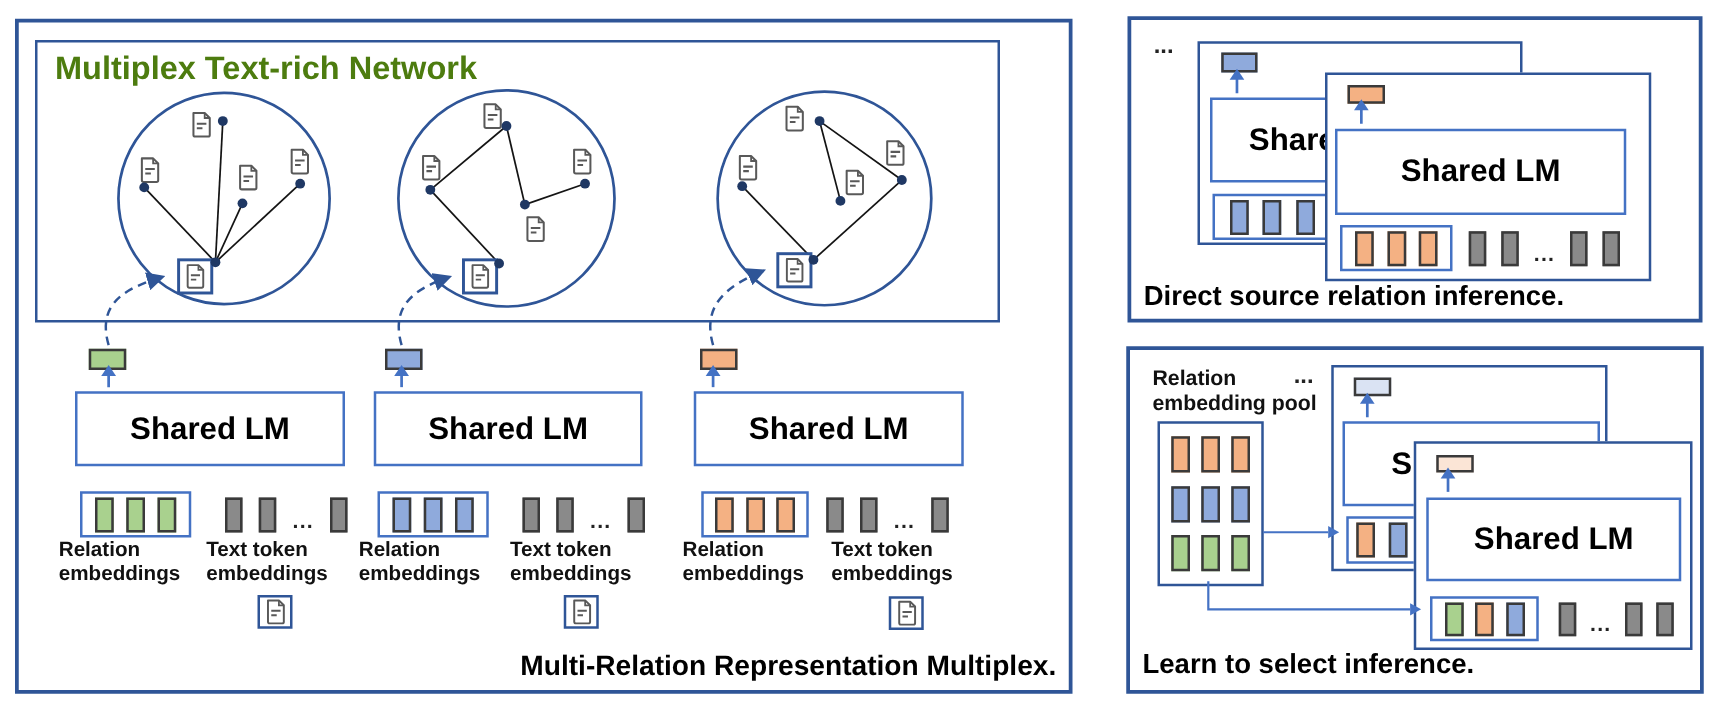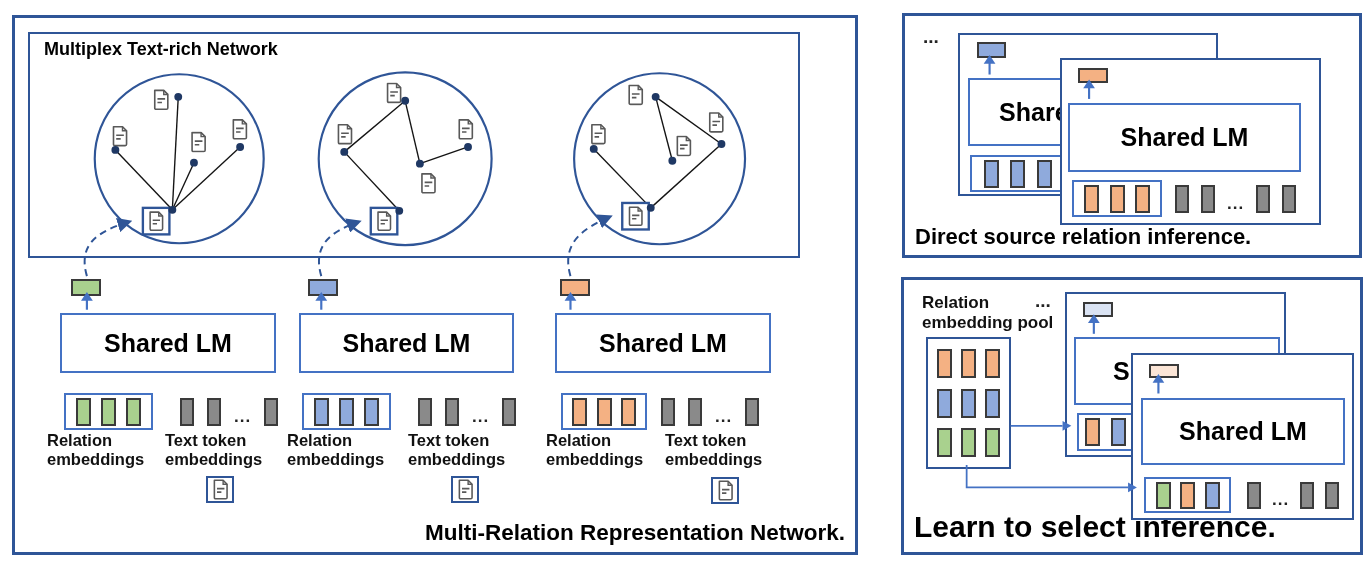--- a/index.html
+++ b/index.html
@@ -1,21 +1,21 @@
 <!DOCTYPE html>
 <html><head>
 <meta charset="utf-8">
 <style>
   * { margin:0; padding:0; box-sizing:border-box; }
   html,body { background:#fff; }
   body { font-family:"Liberation Sans", sans-serif; color:#111; }
   .stage { position:relative; width:1372px; height:572px; background:#fff; overflow:hidden; }
   .panel { position:absolute; border:3px solid #2f5597; background:#fff; }
   .netbox { position:absolute; left:13px; top:14px; width:772px; height:226px; border:2.5px solid #2f5597; background:#fff; }
-  .nettitle { position:absolute; left:14px; top:5px; font-weight:bold; font-size:18px; color:#000000; }
+  .nettitle { position:absolute; left:14px; top:5px; font-weight:bold; font-size:26px; color:#4d7c0f; }
   .netsvg { position:absolute; left:0; top:0; width:100%; height:100%; }
   .overlay { position:absolute; left:0; top:0; width:100%; height:100%; pointer-events:none; z-index:6; }
   .chip { position:absolute; width:30px; height:17px; border:2px solid #3a3a3a; z-index:3; }
   .chip.green { background:#a9d18e; } .chip.blue { background:#8faadc; } .chip.orange { background:#f4b183; }
   .chip.lightblue { background:#dae3f3; } .chip.lightorange { background:#fbe5d6; }
   .lm { position:absolute; border:2.2px solid #4472c4; background:#fff; display:flex; align-items:center; justify-content:center; font-weight:bold; font-size:25px; color:#000; white-space:nowrap; }
   .gbox { position:absolute; border:2px solid #4472c4; background:#fff; display:flex; align-items:center; justify-content:space-evenly; }
   .trow { position:absolute; display:flex; align-items:center; gap:13px; }
   .emb { width:15px; height:28px; border:2px solid #3a3a3a; flex:0 0 auto; }
   .emb.green { background:#a9d18e; } .emb.blue { background:#8faadc; } .emb.orange { background:#f4b183; }
@@ -226,21 +226,21 @@
 embeddings</div>
       <div class="lbl" style="left:650px; top:413px; width:112px;">Text token
 embeddings</div>
       <div class="docbox" style="left:696px; top:459px;">
           <svg width="19" height="21" viewBox="0 0 20 24">
             <use href="#doc-icon"></use>
           </svg>
         </div>
     </div>
 
-    <div class="cap" style="right:10px; bottom:6px; font-size:22.5px;">Multi-Relation Representation Network.</div>
+    <div class="cap" style="right:10px; bottom:6px; font-size:22.5px;">Multi-Relation Representation Multiplex.</div>
   </section>
 
   <section class="panel" style="left:902px; top:13px; width:460px; height:245px;">
     <div class="dots" style="left:18px; top:10px;">...</div>
 
     <div class="card z1" style="left:53px; top:17px; width:260px; height:163px;">
       <div class="chip blue" style="left:17px; top:7px; width:29px; height:16px;"></div>
       <div class="lm" style="left:8px; top:43px; width:190px; height:68px;">
           <span>Shared LM</span>
         </div>
@@ -342,16 +342,16 @@
           <polygon points="227,207 227,217 236,212" stroke="none"></polygon>
       </g>
       <g stroke="#4472c4" stroke-width="2.2" fill="#4472c4">
         <line x1="192" y1="55" x2="192" y2="42"></line>
           <polygon points="186,44 198,44 192,35" stroke="none"></polygon>
         <line x1="258" y1="116" x2="258" y2="103"></line>
           <polygon points="252,105 264,105 258,96" stroke="none"></polygon>
       </g>
     </svg>
 
-    <div class="cap" style="left:10px; bottom:8px; font-size:30px;">Learn to select inference.</div>
+    <div class="cap" style="left:10px; bottom:8px; font-size:22px;">Learn to select inference.</div>
   </section>
 
 </div>
 
 </body></html>

